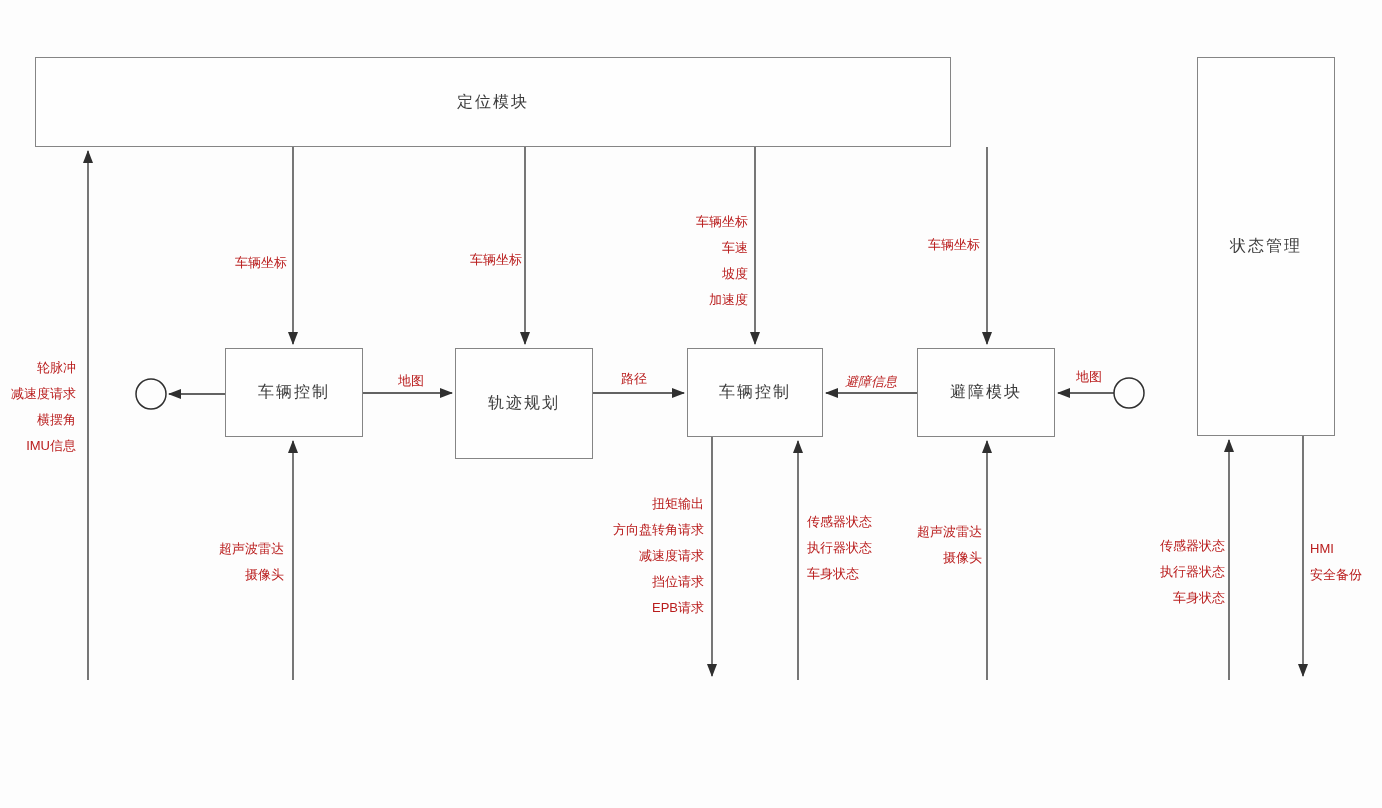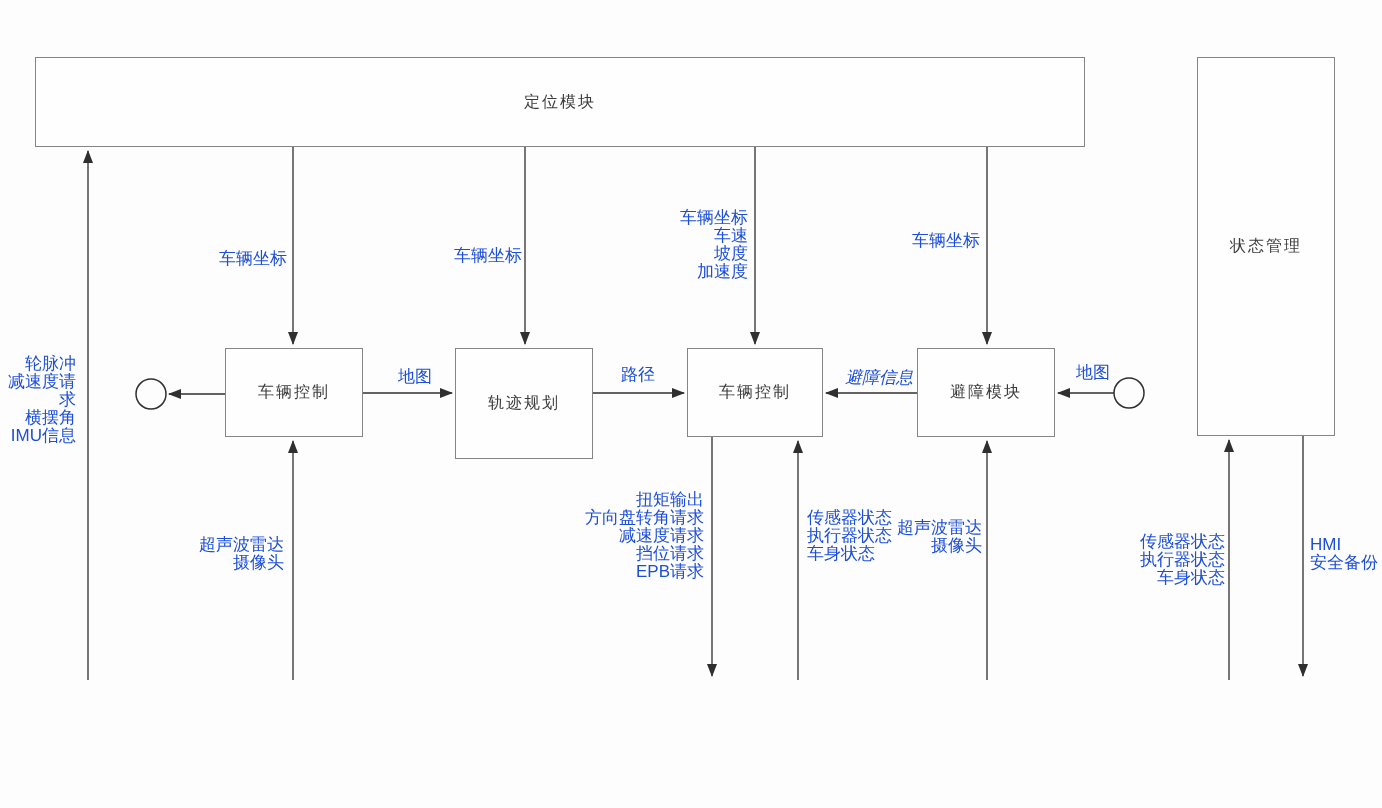--- a/index.html
+++ b/index.html
@@ -32,23 +32,23 @@
     justify-content: center;
   }
   .box .box-title {
     font-size: 16px;
     letter-spacing: 2px;
     color: #3b3b3b;
     white-space: nowrap;
   }
   .lbl {
     position: absolute;
-    font-size: 17px;
-    line-height: 18px;
-    color: #1d4ed8;
+    font-size: 13px;
+    line-height: 26px;
+    color: #b91c1c;
     white-space: pre-line;
   }
   .ra { text-align: right; }
   .la { text-align: left; }
 </style>
 </head>
 <body>
 
 <div class="stage">
 
@@ -79,21 +79,21 @@
       <line x1="798" y1="680" x2="798" y2="441" marker-end="url(#ah)"></line>
       <line x1="987" y1="680" x2="987" y2="441" marker-end="url(#ah)"></line>
       <line x1="1229" y1="680" x2="1229" y2="440" marker-end="url(#ah)"></line>
       <line x1="1303" y1="436" x2="1303" y2="676" marker-end="url(#ah)"></line>
 
       <circle cx="151" cy="394" r="15" fill="#fdfdfd" stroke-width="1.5"></circle>
       <circle cx="1129" cy="393" r="15" fill="#fdfdfd" stroke-width="1.5"></circle>
     </g>
   </svg>
 
-  <div class="box" style="left:35px; top:57px; width:1050px; height:90px;">
+  <div class="box" style="left:35px; top:57px; width:916px; height:90px;">
     <span class="box-title">定位模块</span>
   </div>
 
   <div class="box" style="left:1197px; top:57px; width:138px; height:379px;">
     <span class="box-title">状态管理</span>
   </div>
 
   <div class="box" style="left:225px; top:348px; width:138px; height:89px;">
     <span class="box-title">车辆控制</span>
   </div>

